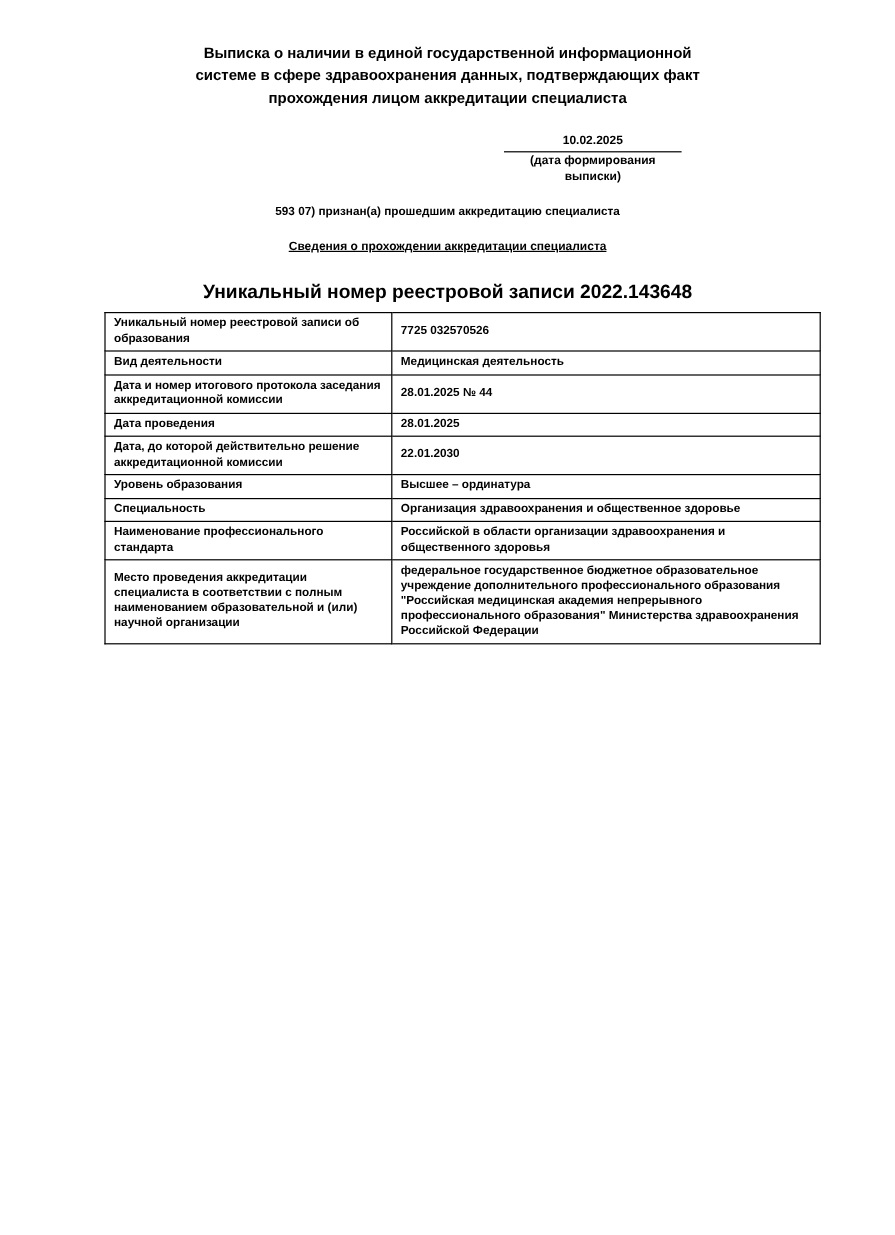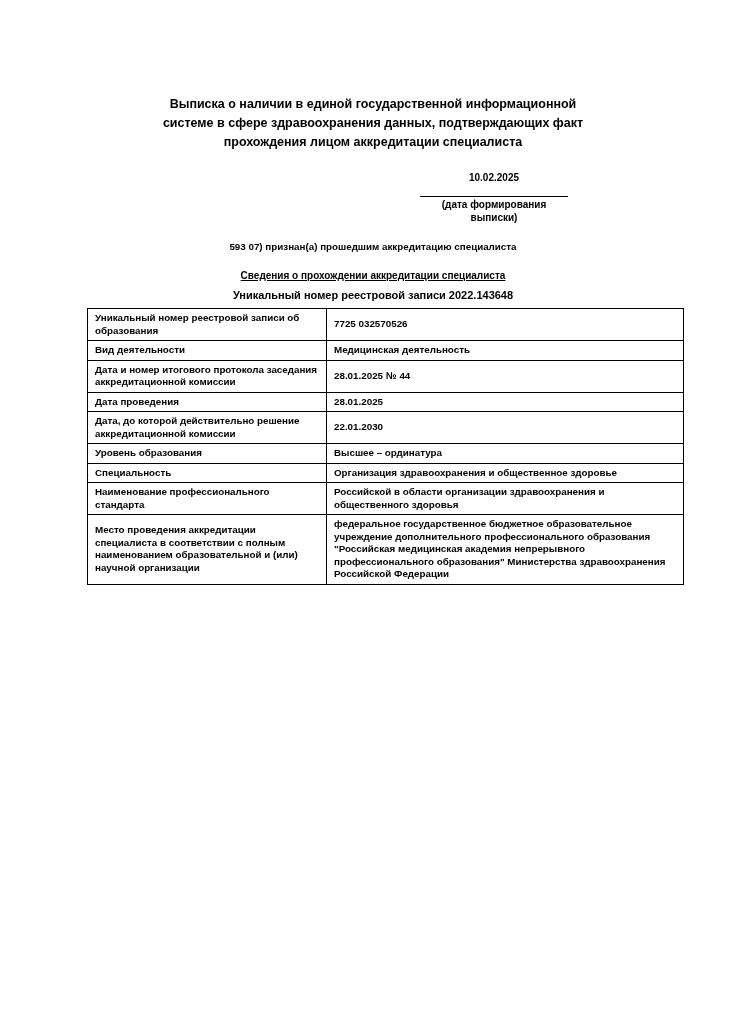--- a/index.html
+++ b/index.html
@@ -12,37 +12,37 @@
     width: 746px;
     height: 1029px;
     background: #ffffff;
     color: #000000;
     font-family: "Liberation Sans", "DejaVu Sans", sans-serif;
     font-weight: bold;
     overflow: hidden;
   }
   .doc-title {
     margin: 0;
-    padding-top: 95px;
+    padding-top: 35px;
     text-align: center;
     font-size: 12.5px;
     line-height: 19px;
     font-weight: bold;
   }
   .doc-title .title-line { display: block; }
 
   .date-block {
     width: 148px;
     margin: 19px 0 0 420px;
     text-align: center;
     font-size: 10px;
     line-height: 13px;
   }
   .date-value {
-    padding-bottom: 12px;
+    padding-bottom: 2px;
     border-bottom: 1.5px solid #000000;
   }
   .date-caption {
     padding-top: 1px;
   }
 
   .intro {
     margin: 15px 0 0 0;
     text-align: center;
     font-size: 9.8px;
@@ -50,23 +50,23 @@
   }
   .intro .intro-line { display: block; }
 
   .section-heading {
     margin-top: 16px;
     text-align: center;
     font-size: 10px;
     text-decoration: underline;
   }
   .record-heading {
-    margin-top: 8px;
+    margin-top: 24px;
     text-align: center;
-    font-size: 11px;
+    font-size: 16px;
   }
 
   table.acc-table {
     margin: 7px 0 0 87px;
     width: 568px;
     border-collapse: collapse;
     table-layout: fixed;
   }
   table.acc-table td {
     border: 1.5px solid #000000;

